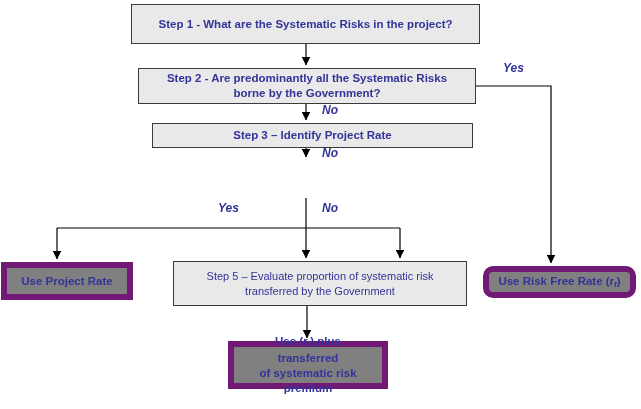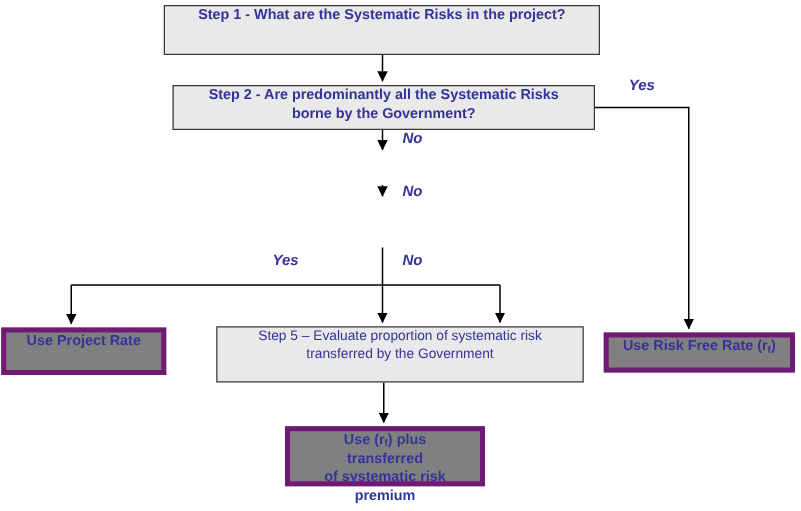--- a/index.html
+++ b/index.html
@@ -16,34 +16,34 @@
     left: 0; top: 0;
     width: 641px; height: 409px;
     pointer-events: none;
   }
   .node {
     position: absolute;
     box-sizing: border-box;
     display: flex;
     flex-direction: column;
     align-items: center;
-    justify-content: flex-start;
+    justify-content: center;
     text-align: center;
     color: var(--accent, #333399);
     line-height: 1.3;
   }
   .node.light {
     background: var(--light-box, #e9e9e9);
     border: 1px solid #3a3a3a;
     font-weight: bold;
     font-size: 11.5px;
   }
   .node.dark {
     background: var(--dark-box, #808080);
-    border: 4px solid #701a75;
+    border: 6px solid #701a75;
     font-weight: bold;
     font-size: 11.5px;
   }
   .node .line { display: block; }
   .node.regular { font-weight: normal; font-size: 11px; }
   .sub { font-size: 8px; vertical-align: -2px; }
   .edge-label {
     position: absolute;
     font-weight: bold;
     font-style: italic;
@@ -51,21 +51,21 @@
     color: var(--accent, #333399);
     white-space: nowrap;
   }
   
   #step1 { left:131px; top:4px;   width:349px; height:40px; }
   #step2 { left:138px; top:68px;  width:338px; height:36px; }
   #step3 { left:152px; top:123px; width:321px; height:25px; }
   #step4 { left:139px; top:160px; width:343px; height:38px; }
   #use-project-rate   { left:1px;   top:262px; width:132px; height:38px; }
   #step5              { left:173px; top:261px; width:294px; height:45px; }
-  #use-risk-free-rate { left:483px; top:266px; width:153px; height:32px; }
+  #use-risk-free-rate { left:483px; top:266px; width:153px; height:32px;border-radius:10px; }
   #use-rf-plus        { left:228px; top:341px; width:160px; height:48px; }
   
   #lbl-step2-yes { left:503px; top:61px;  }
   #lbl-step2-no  { left:322px; top:103px; }
   #lbl-step3-no  { left:322px; top:146px; }
   #lbl-step4-yes { left:218px; top:201px; }
   #lbl-step4-no  { left:322px; top:201px; }
 </style>
 </head>
 <body>
@@ -94,20 +94,23 @@
 
   <div class="node light" id="step1">
     <span class="line">Step 1 - What are the Systematic Risks in the project?</span>
   </div>
 
   <div class="node light" id="step2">
     <span class="line">Step 2 - Are predominantly all the Systematic Risks</span>
     <span class="line">borne by the Government?</span>
   </div>
 
+  <div class="node light" id="step3">
+    <span class="line">Step 3 – Identify Project Rate</span>
+  </div>
 
 
   <div class="node dark" id="use-project-rate">
     <span class="line">Use Project Rate</span>
   </div>
 
   <div class="node light regular" id="step5">
     <span class="line">Step 5 – Evaluate proportion of systematic risk</span>
     <span class="line">transferred by the Government</span>
   </div>

